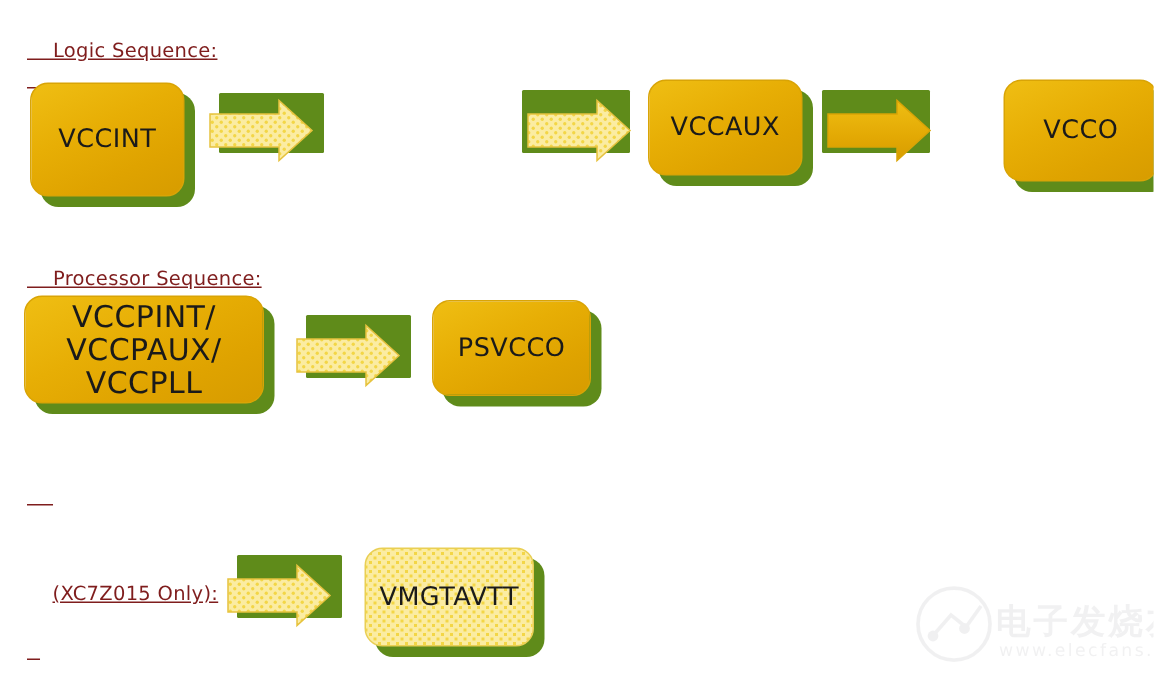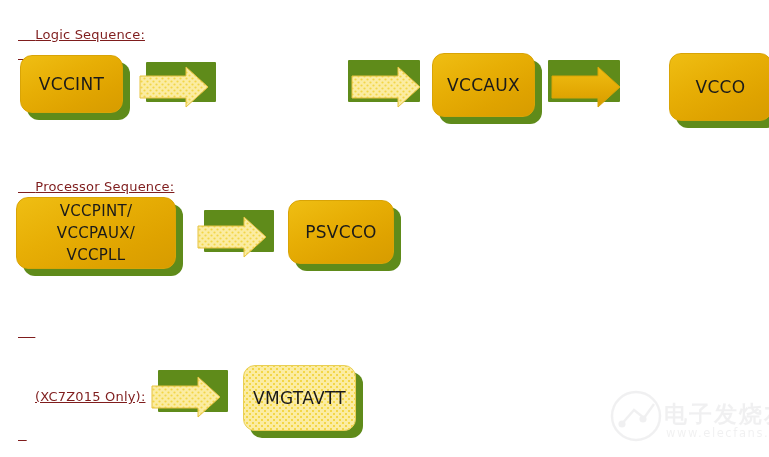--- a/index.html
+++ b/index.html
@@ -127,21 +127,21 @@
 </style>
 </head>
 <body>
 
 <div id="canvas">
 
   <div class="caption" style="left:18px; top:6px;">
     <span>Logic Sequence:</span>
   </div>
 
-  <div class="node" style="left:20px; top:55px; width:103px; height:58px;">
+  <div class="node" style="left:20px; top:55px; width:103px; height:76px;">
     <div class="plate"></div>
     <div class="face gold">
       <span class="label">VCCINT</span>
     </div>
   </div>
 
   <div class="arrow" style="left:140px; top:62px; width:76px; height:48px;">
     <div class="a-plate" style="left:6px; top:0px; width:70px; height:40px;"></div>
     <svg width="76" height="48" viewBox="0 0 76 48">
       <defs>
@@ -198,21 +198,21 @@
     </div>
   </div>
 
   <div class="caption" style="left:18px; top:158px;">
     <span>Processor Sequence:</span>
   </div>
 
   <div class="node" style="left:16px; top:197px; width:160px; height:72px;">
     <div class="plate"></div>
     <div class="face gold">
-      <span class="label" style="font-size:15px; line-height:22px;">VCCPINT/
+      <span class="label" style="font-size:20px; line-height:22px;">VCCPINT/
 VCCPAUX/
 VCCPLL</span>
     </div>
   </div>
 
   <div class="arrow" style="left:198px; top:210px; width:80px; height:50px;">
     <div class="a-plate" style="left:6px; top:0px; width:70px; height:42px;"></div>
     <svg width="80" height="50" viewBox="0 0 80 50">
       <defs>
         <pattern id="pat-p1" width="6" height="6" patternUnits="userSpaceOnUse">

